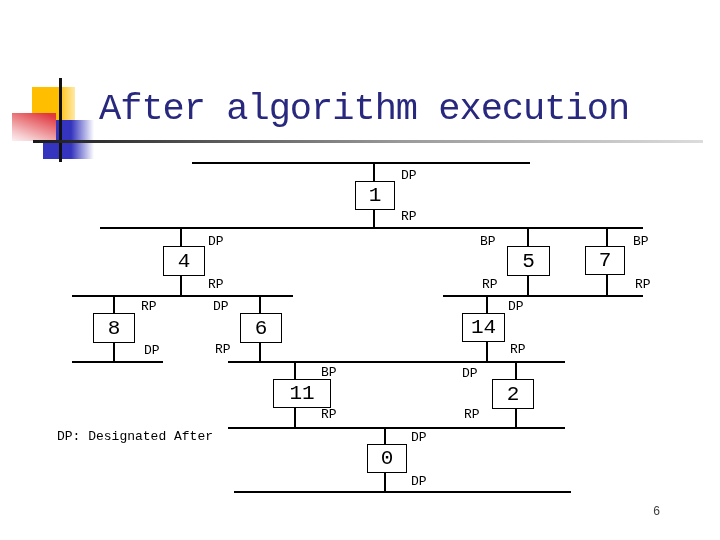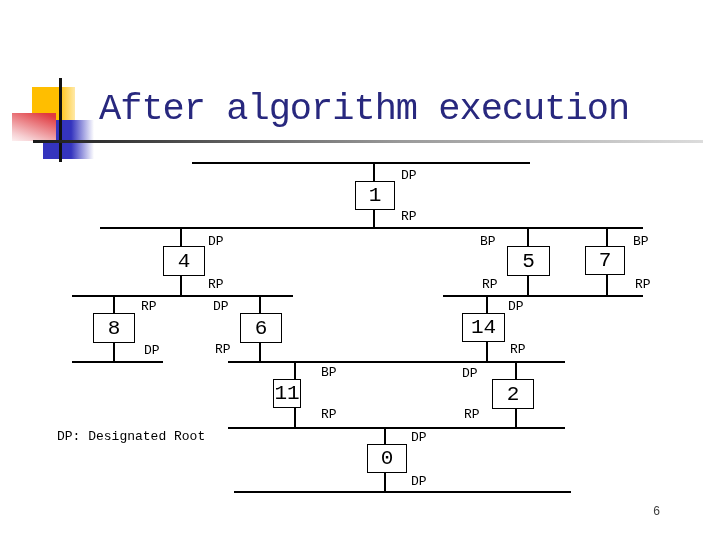--- a/index.html
+++ b/index.html
@@ -100,21 +100,21 @@
   <div class="vconn" style="left:486px;top:295px;height:19px;"></div>
   <div class="vconn" style="left:486px;top:341px;height:21px;"></div>
   <div class="bridge" style="left:462px;top:313px;width:43px;height:29px;">
     <span>14</span>
   </div>
   <div class="port" style="left:508px;top:299px;">DP</div>
   <div class="port" style="left:510px;top:342px;">RP</div>
 
   <div class="vconn" style="left:294px;top:361px;height:19px;"></div>
   <div class="vconn" style="left:294px;top:407px;height:21px;"></div>
-  <div class="bridge" style="left:273px;top:379px;width:28px;height:29px;">
+  <div class="bridge" style="left:273px;top:379px;width:58px;height:29px;">
     <span>11</span>
   </div>
   <div class="port" style="left:321px;top:365px;">BP</div>
   <div class="port" style="left:321px;top:407px;">RP</div>
 
   <div class="vconn" style="left:515px;top:361px;height:19px;"></div>
   <div class="vconn" style="left:515px;top:408px;height:20px;"></div>
   <div class="bridge" style="left:492px;top:379px;width:42px;height:30px;">
     <span>2</span>
   </div>
@@ -123,18 +123,18 @@
 
   <div class="vconn" style="left:384px;top:427px;height:18px;"></div>
   <div class="vconn" style="left:384px;top:472px;height:20px;"></div>
   <div class="bridge" style="left:367px;top:444px;width:40px;height:29px;">
     <span>0</span>
   </div>
   <div class="port" style="left:411px;top:430px;">DP</div>
   <div class="port" style="left:411px;top:474px;">DP</div>
 
   <div class="legend">
-    <div>DP: Designated Root</div>
+    <div>DP: Designated After</div>
   </div>
 
   <div class="pagenum">6</div>
 
 </div>
 
 </body></html>

